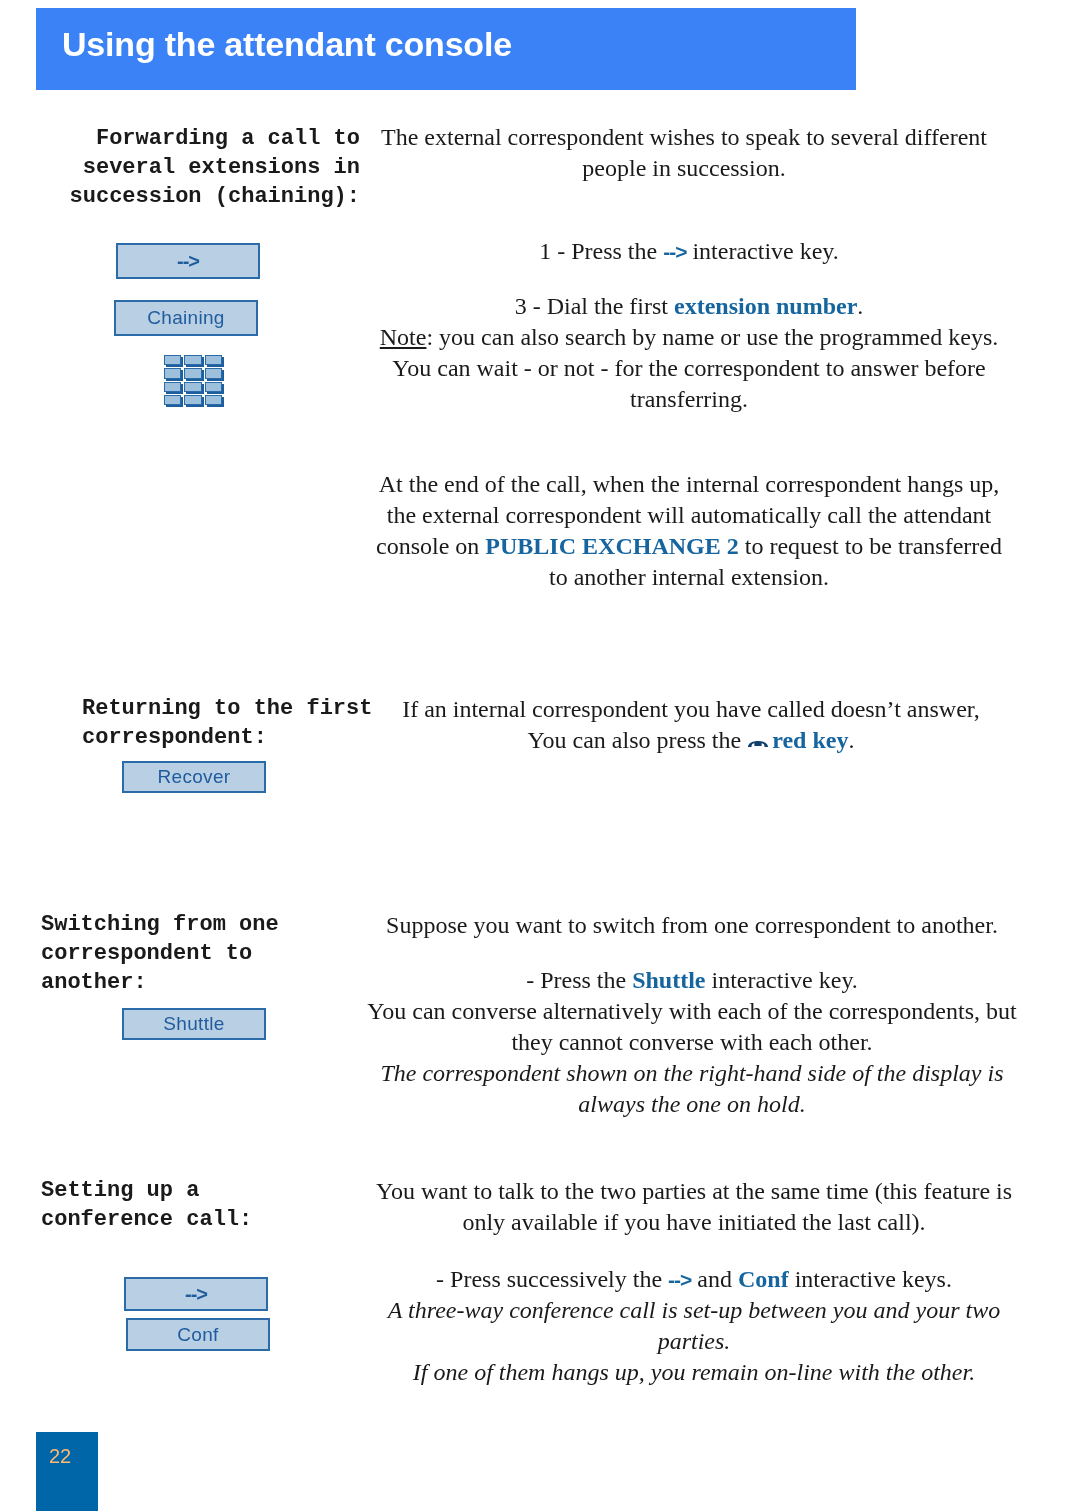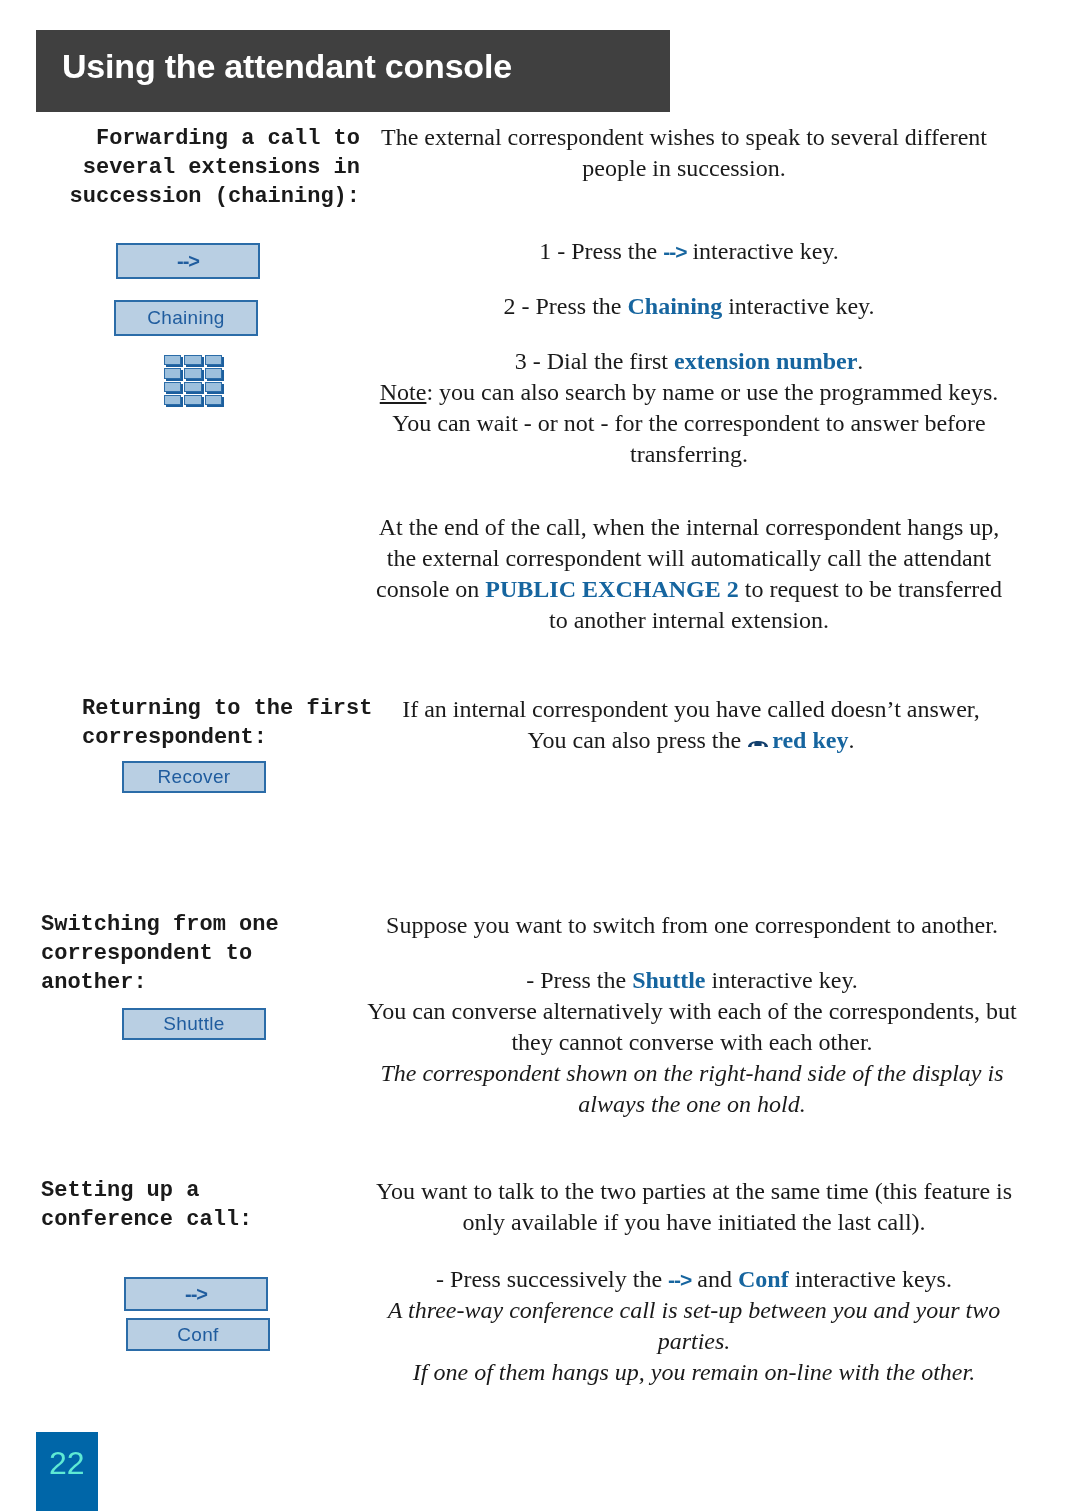--- a/index.html
+++ b/index.html
@@ -13,24 +13,23 @@
     position: relative;
     font-family: "Liberation Serif", serif;
     overflow: hidden;
   }
 
   
   .header-banner {
     position: absolute;
     left: 36px;
     top: 8px;
-    width: 634px;
+    width: 820px;
     height: 82px;
-    background: #404040;
-    margin-top: 22px;
+    background: #3b82f6;
   }
   .header-title {
     position: absolute;
     left: 26px;
     top: 17px;
     color: #ffffff;
     font-family: "Liberation Sans", sans-serif;
     font-weight: bold;
     font-size: 34px;
     letter-spacing: -0.2px;
@@ -43,23 +42,23 @@
     left: 36px;
     top: 1432px;
     width: 62px;
     height: 79px;
     background: #0066a8;
   }
   .page-number {
     position: absolute;
     left: 13px;
     top: 13px;
-    color: #5eead4;
-    font-family: "Liberation Sans", sans-serif;
-    font-size: 32px;
+    color: #fdba74;
+    font-family: "Liberation Sans", sans-serif;
+    font-size: 20px;
   }
 
   
   .heading {
     position: absolute;
     font-family: Liberation Mono, monospace;
     font-weight: bold;
     font-size: 22px;
     line-height: 29px;
     color: #1a1a1a;
@@ -178,30 +177,27 @@
   <i></i>
     <i></i>
     <i></i>
 </div>
 
 <div class="body-text" style="left:364px; top:236px; width:650px;">
   <p>
     <span>1 - </span><span>Press the </span><span class="kw-arrow">--&gt;</span><span> interactive key.</span>
   </p>
   <p class="gap">
-    <span>2 - </span><span>Press the </span><span class="kw">Chaining</span><span> interactive key.</span>
-  </p>
-  <p class="gap">
     <span>3 - </span><span>Dial the first </span><span class="kw">extension number</span><span>.</span>
   </p>
   <p>
     <span class="underline">Note</span><span>: you can also search by name or use the programmed keys.</span>
   </p>
   <p>You can wait - or not - for the correspondent to answer before transferring.</p>
-  <p class="gap" style="margin-top:42px;">
+  <p class="gap" style="margin-top:54px;">
     <span>At the end of the call, when the internal correspondent hangs up, the external correspondent will automatically call the attendant console on </span><span class="kw">PUBLIC EXCHANGE 2</span><span> to request to be transferred to another internal extension.</span>
   </p>
 </div>
 
 <div class="heading" style="left:41px; top:694px; width:300px;margin-left:41px;">Returning to the first correspondent:</div>
 
 <div class="softkey" style="left:122px; top:761px; width:144px; height:32px;">
   <span>Recover</span>
 </div>
 

